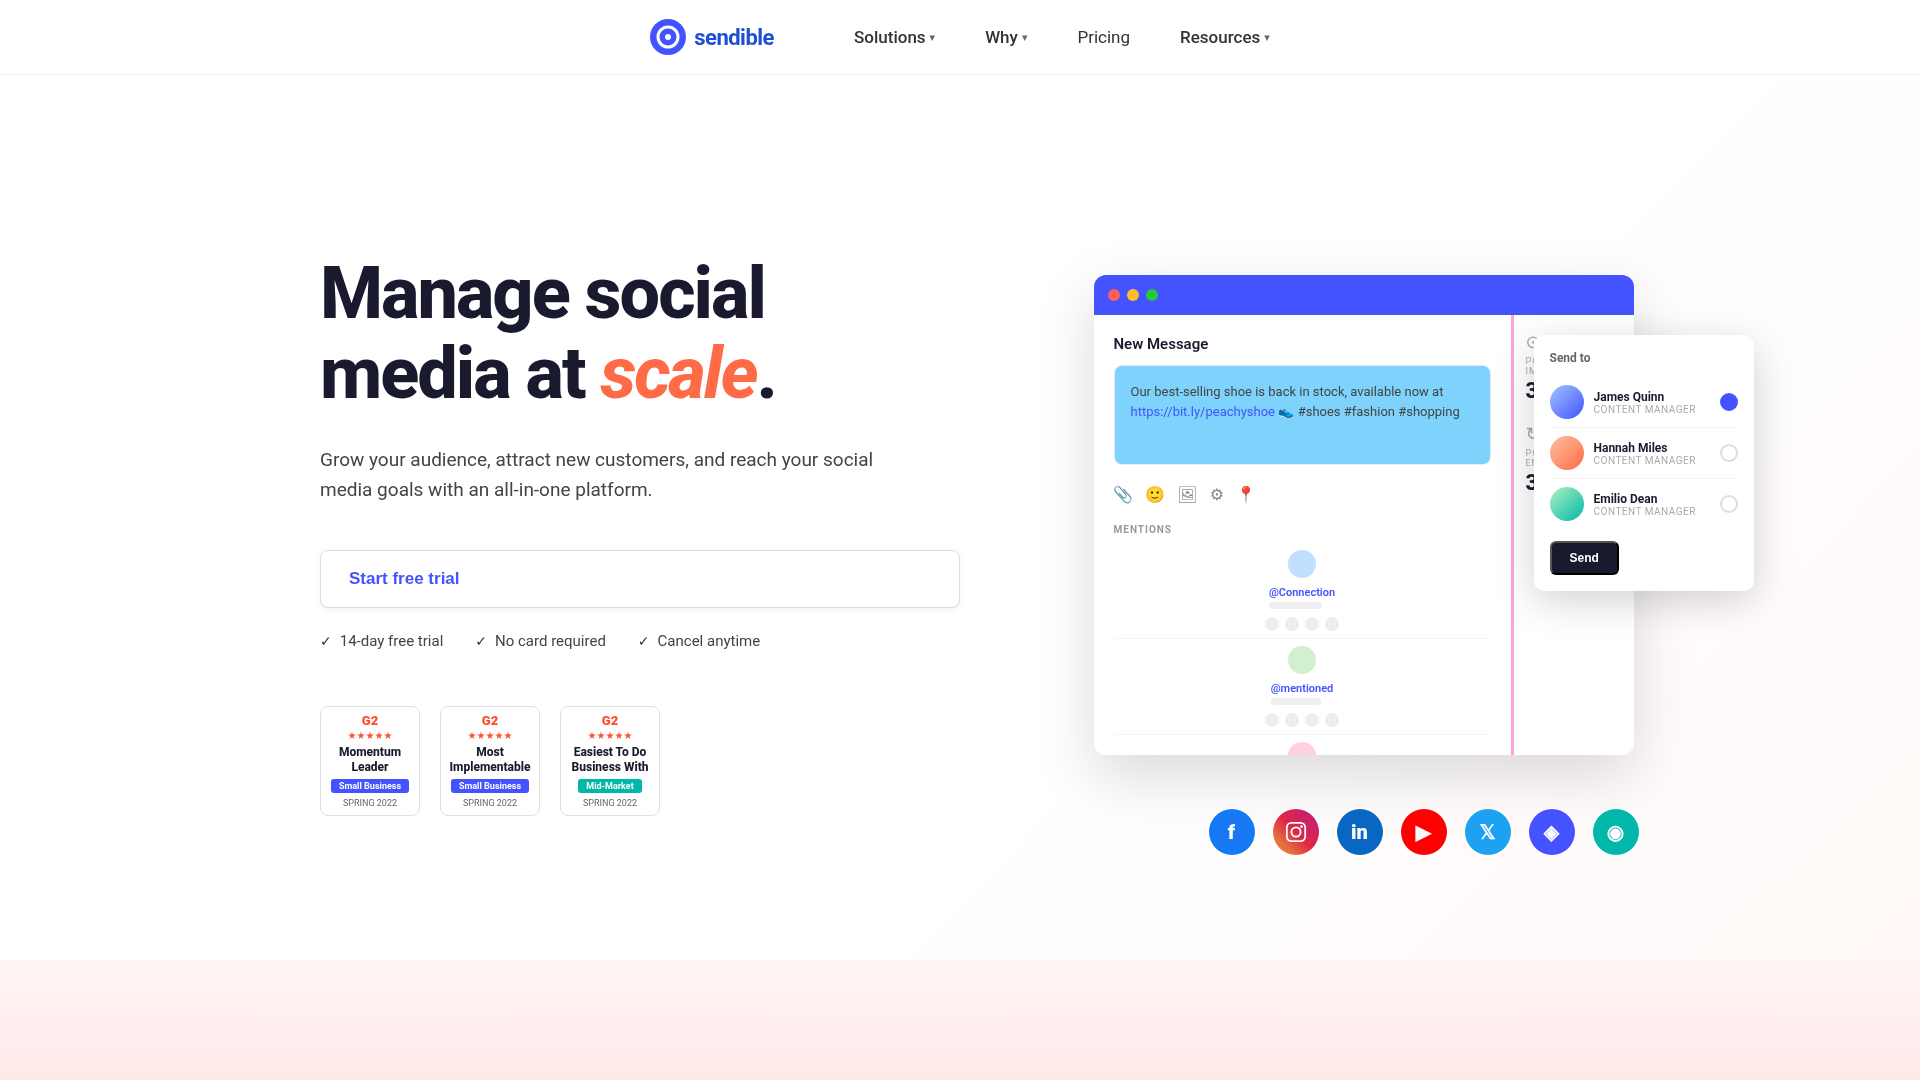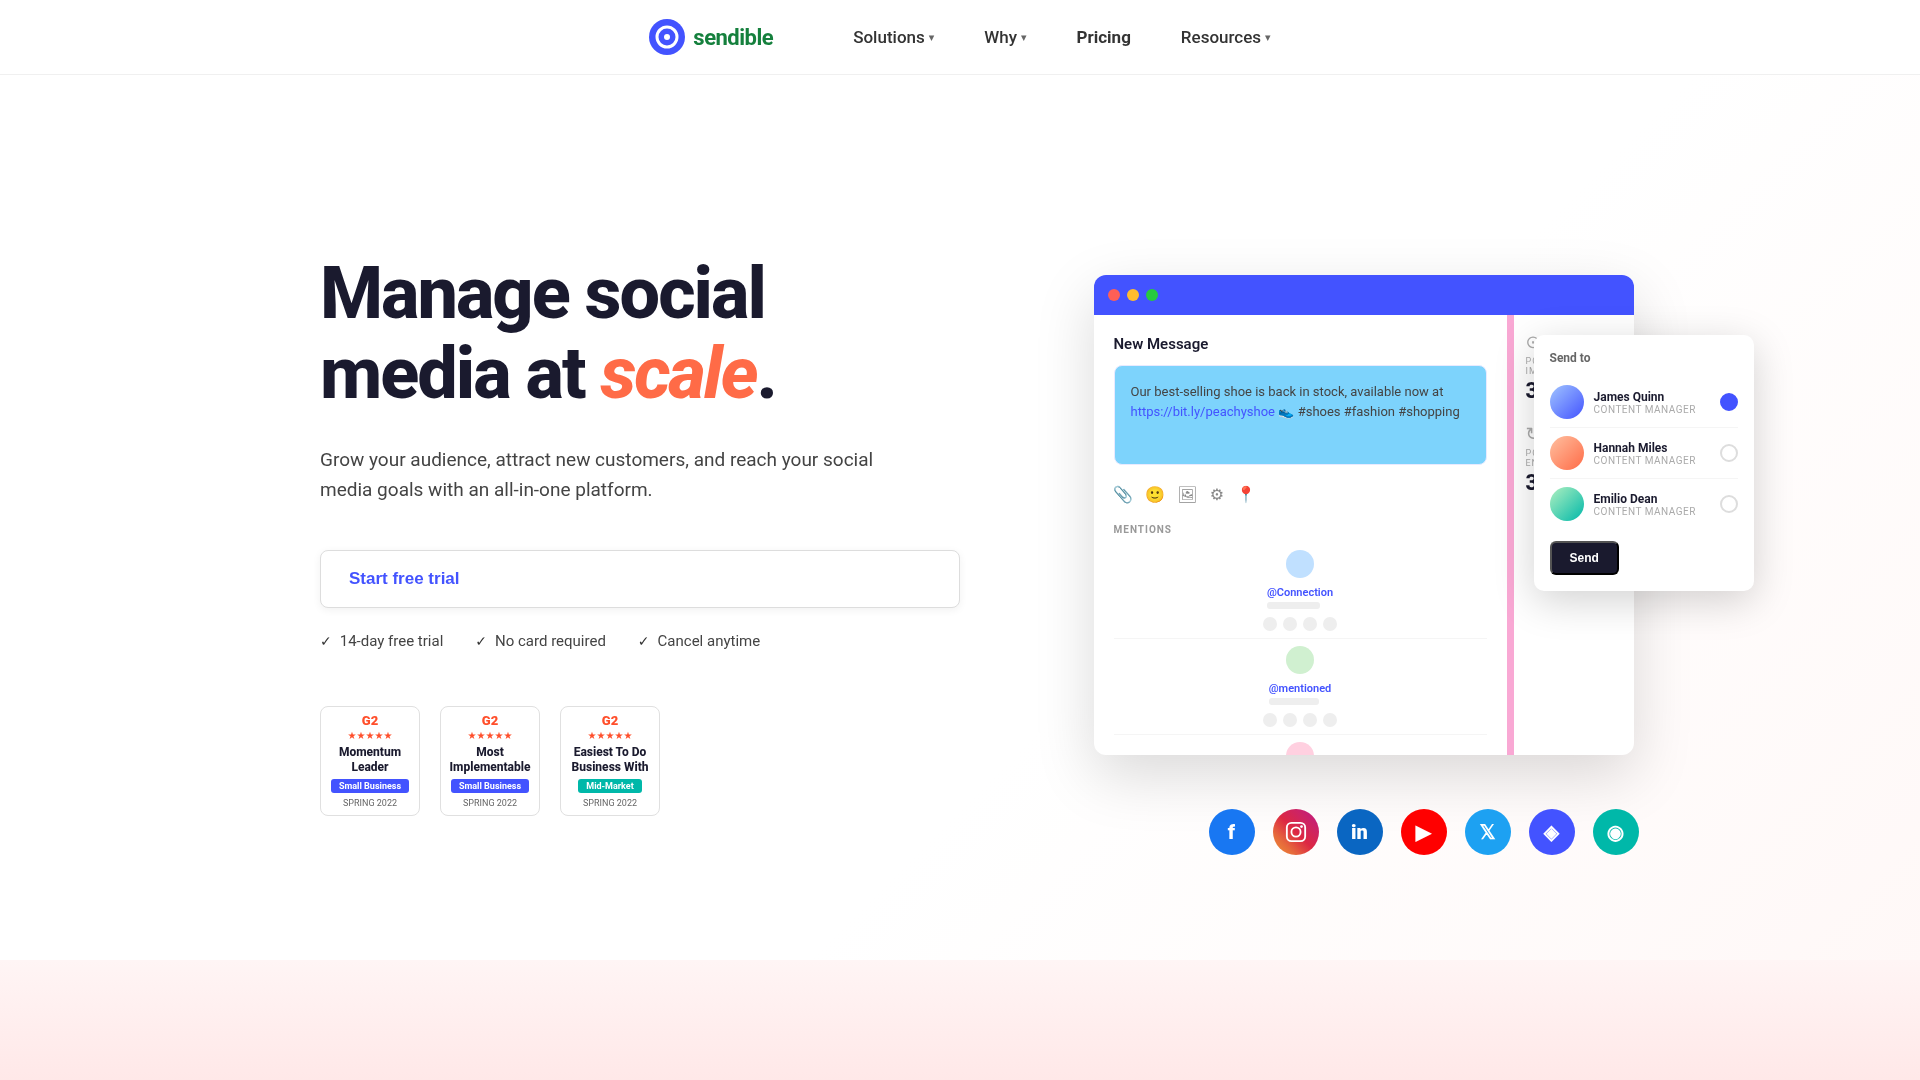--- a/index.html
+++ b/index.html
@@ -32,38 +32,38 @@
       gap: 8px;
       margin-right: 30px;
     }
     .logo-icon {
       width: 36px;
       height: 36px;
     }
     .logo-text {
       font-size: 22px;
       font-weight: 700;
-      color: #15803d;
+      color: #1d4ed8;
       letter-spacing: -0.5px;
     }
     .nav-link {
       font-size: 17px;
       color: #333;
       cursor: pointer;
       display: flex;
       align-items: center;
       gap: 4px;
       padding: 8px 0;
       font-weight: 500;
     }
     .nav-chevron {
       font-size: 11px;
       color: #666;
     }
-    .nav-pricing { font-weight: 700; text-align: center; }
+    .nav-pricing { font-weight: 400; text-align: center; }
 
     
     .hero {
       display: flex;
       align-items: center;
       padding: 80px 160px 60px 320px;
       min-height: 900px;
       background: linear-gradient(135deg, #fff 60%, #fff8f7 100%);
       position: relative;
       gap: 7px;
@@ -225,21 +225,21 @@
     .dot-yellow { background: #ffbd2e; }
     .dot-green { background: #27c93f; }
 
     .panel-body {
       display: flex;
       height: calc(100% - 40px);
     }
     .panel-main {
       flex: 1;
       padding: 20px;
-      border-right: 7px solid #f9a8d4;
+      border-right: 3px solid #f9a8d4;
     }
     .new-message-label {
       font-size: 15px;
       font-weight: 600;
       color: #1a1a2e;
       margin-bottom: 12px;
     }
     .msg-input-box {
       background: #7dd3fc;
       border: 1px solid #e8eaff;

